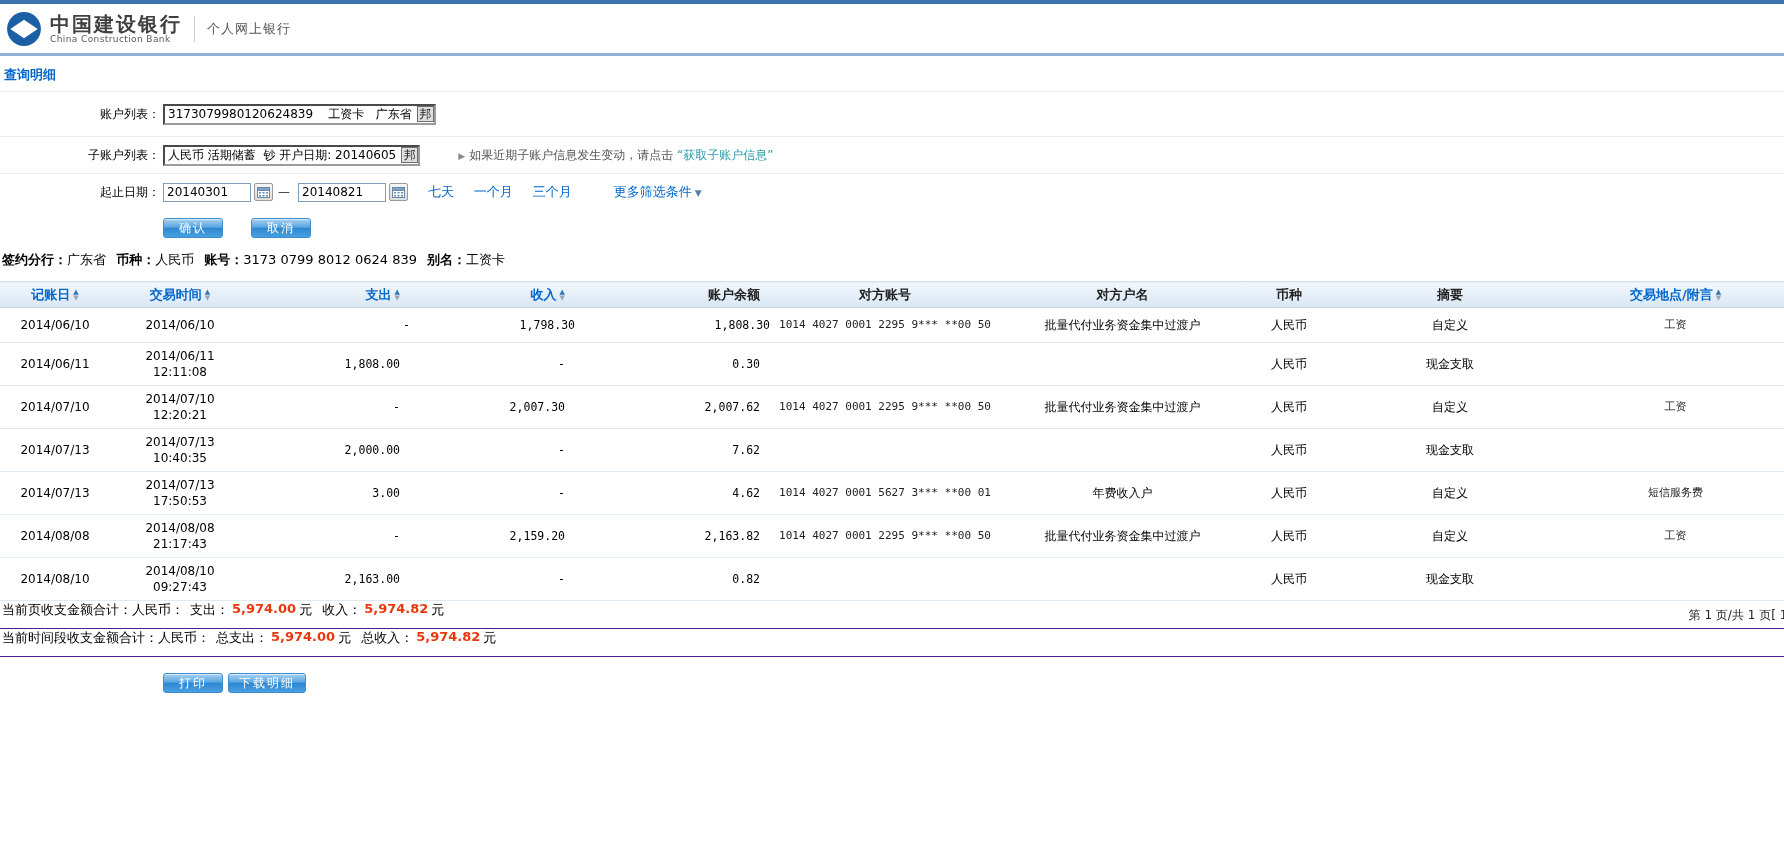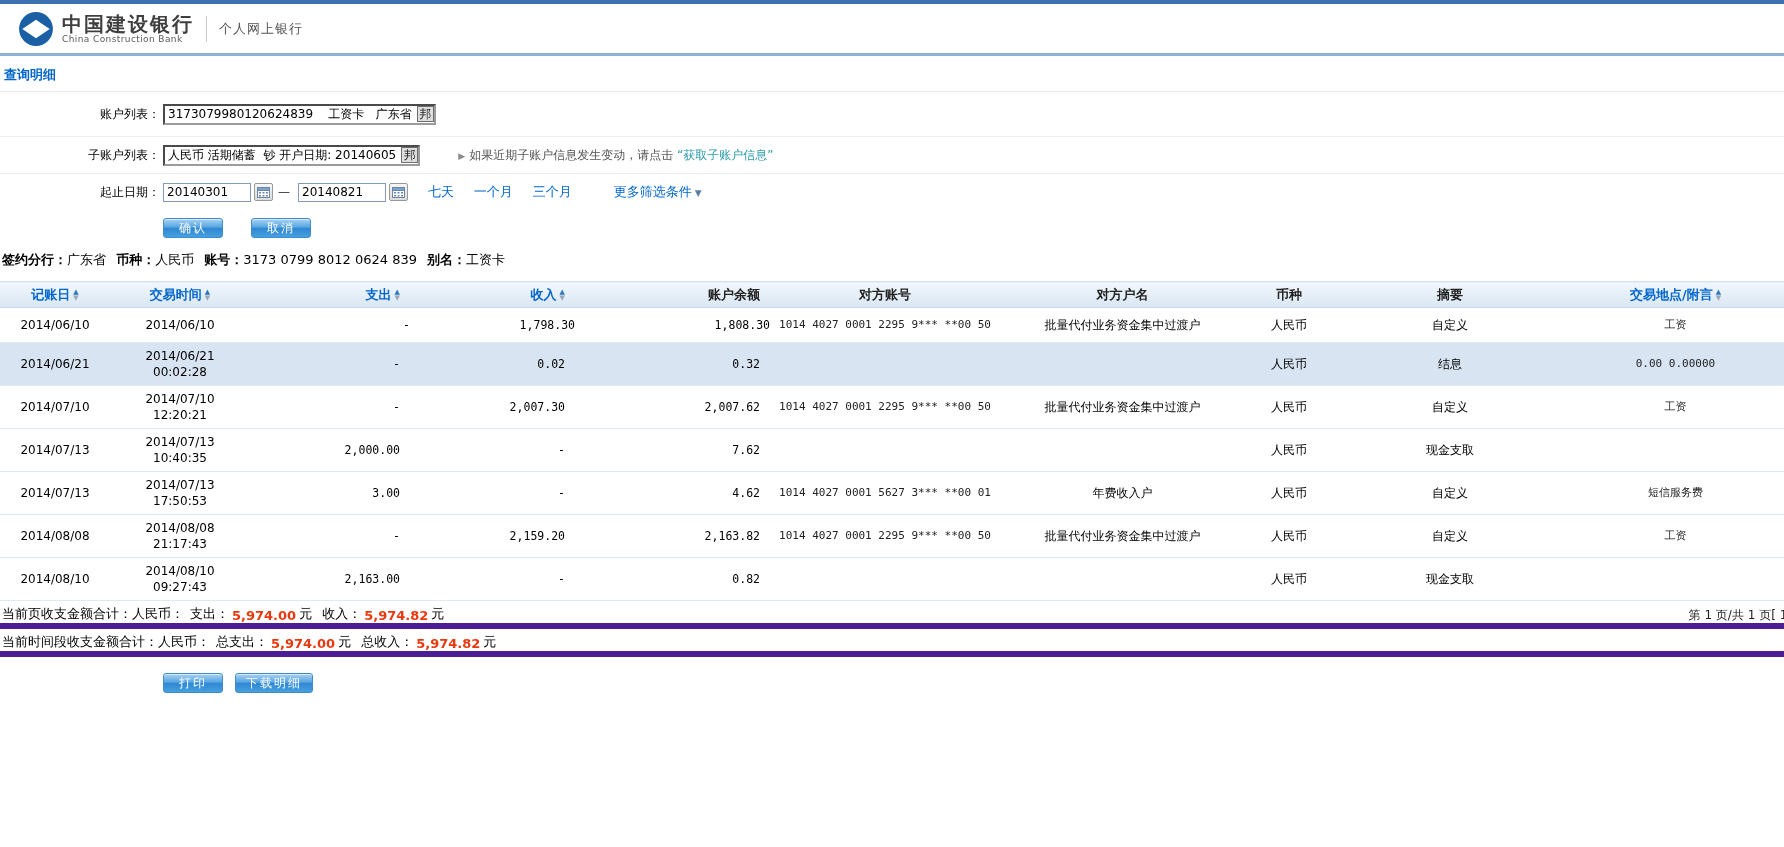--- a/index.html
+++ b/index.html
@@ -10,21 +10,21 @@
     --hl-row:#d8e4f2;
   }
   *{box-sizing:border-box;margin:0;padding:0;}
   html,body{width:1784px;height:847px;overflow:hidden;}
   body{
     font-family:"DejaVu Sans","Liberation Sans",sans-serif;
     font-size:12px;color:#000;background:#fff;position:relative;
   }
   .topstrip{height:4px;background:var(--strip-blue);}
   
-  .hdr{height:52px;border-bottom:3px solid #8fb2d4;display:flex;align-items:center;padding-left:18px;background:#fff;}
+  .hdr{height:52px;border-bottom:3px solid #8fb2d4;display:flex;align-items:center;padding-left:6px;background:#fff;}
   .logo{width:36px;height:36px;margin-right:8px;flex:0 0 auto;}
   .bank .cn{font-size:20px;font-weight:bold;color:#3f3f3f;letter-spacing:2px;line-height:20px;}
   .bank .en{font-size:9px;color:#5a5a5a;letter-spacing:.4px;}
   .vdiv{width:1px;height:26px;background:#c9c9c9;margin:0 12px;}
   .product{font-size:13px;color:#555;letter-spacing:1px;}
   
   .page-title{padding:10px 4px 7px;color:var(--link-blue);font-weight:bold;font-size:13px;border-bottom:1px solid #eaeaea;}
   
   .form-row{display:flex;align-items:center;min-height:45px;}
   .form-row.bordered{border-bottom:1px solid #ececec;}
@@ -67,25 +67,25 @@
   .sort i{display:block;font-style:normal;font-size:7px;line-height:6px;}
   .sort .up{color:#2a77bb;}
   .sort .dn{color:#9aa7b5;}
   tbody td{border-bottom:1px solid #dfe9f2;font-size:12px;line-height:16px;text-align:center;vertical-align:middle;padding:5px 0;}
   tbody tr.single td{padding:9px 0;}
   tbody tr.hl td{background:var(--hl-row);}
   td.c3,td.c4,td.c5,th.c3,th.c4,th.c5{text-align:right;padding-right:10px;}
   td.c3,td.c4,td.c5{font-family:"DejaVu Sans Mono","Liberation Mono",monospace;font-size:11.5px;}
   td.c6,td.c10{font-family:"DejaVu Sans Mono","Liberation Mono",monospace;font-size:11px;color:#222;}
   
-  .sumrow{position:relative;height:28px;display:flex;align-items:flex-end;border-bottom:6px solid #4c1d95;font-size:13px;padding-left:2px;}
+  .sumrow{position:relative;height:28px;display:flex;align-items:flex-start;border-bottom:1px solid #4c1d95;font-size:13px;padding-left:2px;}
   .sumrow .amt{color:var(--accent-red);font-weight:bold;margin:0 3px;}
   .sumrow .unit{margin-right:10px;}
   .pagination{position:absolute;right:-8px;top:6px;white-space:nowrap;font-size:12px;color:#222;}
-  .foot-btns{margin:16px 0 0 163px;display:flex;gap:12px;}
+  .foot-btns{margin:16px 0 0 163px;display:flex;gap:5px;}
 </style>
 </head>
 <body>
 
 <div class="topstrip"></div>
 
 <div class="hdr">
   <svg class="logo" viewBox="0 0 100 100">
     <path fill="#1b5fa5" fill-rule="evenodd" d="M50 3 a47 47 0 1 0 0 94 a47 47 0 0 0 0 -94 z M50 24 L88 50 L50 76 L12 50 z"></path>
     <path fill="#1b5fa5" d="M50 36 L70 50 L50 64 L30 50 z" opacity="0"></path>
@@ -208,34 +208,34 @@
         </td>
         <td class="c3">-</td>
         <td class="c4">1,798.30</td>
         <td class="c5">1,808.30</td>
         <td class="c6">1014 4027 0001 2295 9*** **00 50</td>
         <td class="c7">批量代付业务资金集中过渡户</td>
         <td class="c8">人民币</td>
         <td class="c9">自定义</td>
         <td class="c10">工资</td>
       </tr>
-      <tr class="double hl">
-        <td class="c1">2014/06/21</td>
-        <td class="c2">
-          <div>2014/06/21</div>
-          <div>00:02:28</div>
-        </td>
-        <td class="c3">-</td>
-        <td class="c4">0.02</td>
-        <td class="c5">0.32</td>
+      <tr class="double">
+        <td class="c1">2014/06/11</td>
+        <td class="c2">
+          <div>2014/06/11</div>
+          <div>12:11:08</div>
+        </td>
+        <td class="c3">1,808.00</td>
+        <td class="c4">-</td>
+        <td class="c5">0.30</td>
         <td class="c6"></td>
         <td class="c7"></td>
         <td class="c8">人民币</td>
-        <td class="c9">结息</td>
-        <td class="c10">0.00 0.00000</td>
+        <td class="c9">现金支取</td>
+        <td class="c10"></td>
       </tr>
       <tr class="double">
         <td class="c1">2014/07/10</td>
         <td class="c2">
           <div>2014/07/10</div>
           <div>12:20:21</div>
         </td>
         <td class="c3">-</td>
         <td class="c4">2,007.30</td>
         <td class="c5">2,007.62</td>

